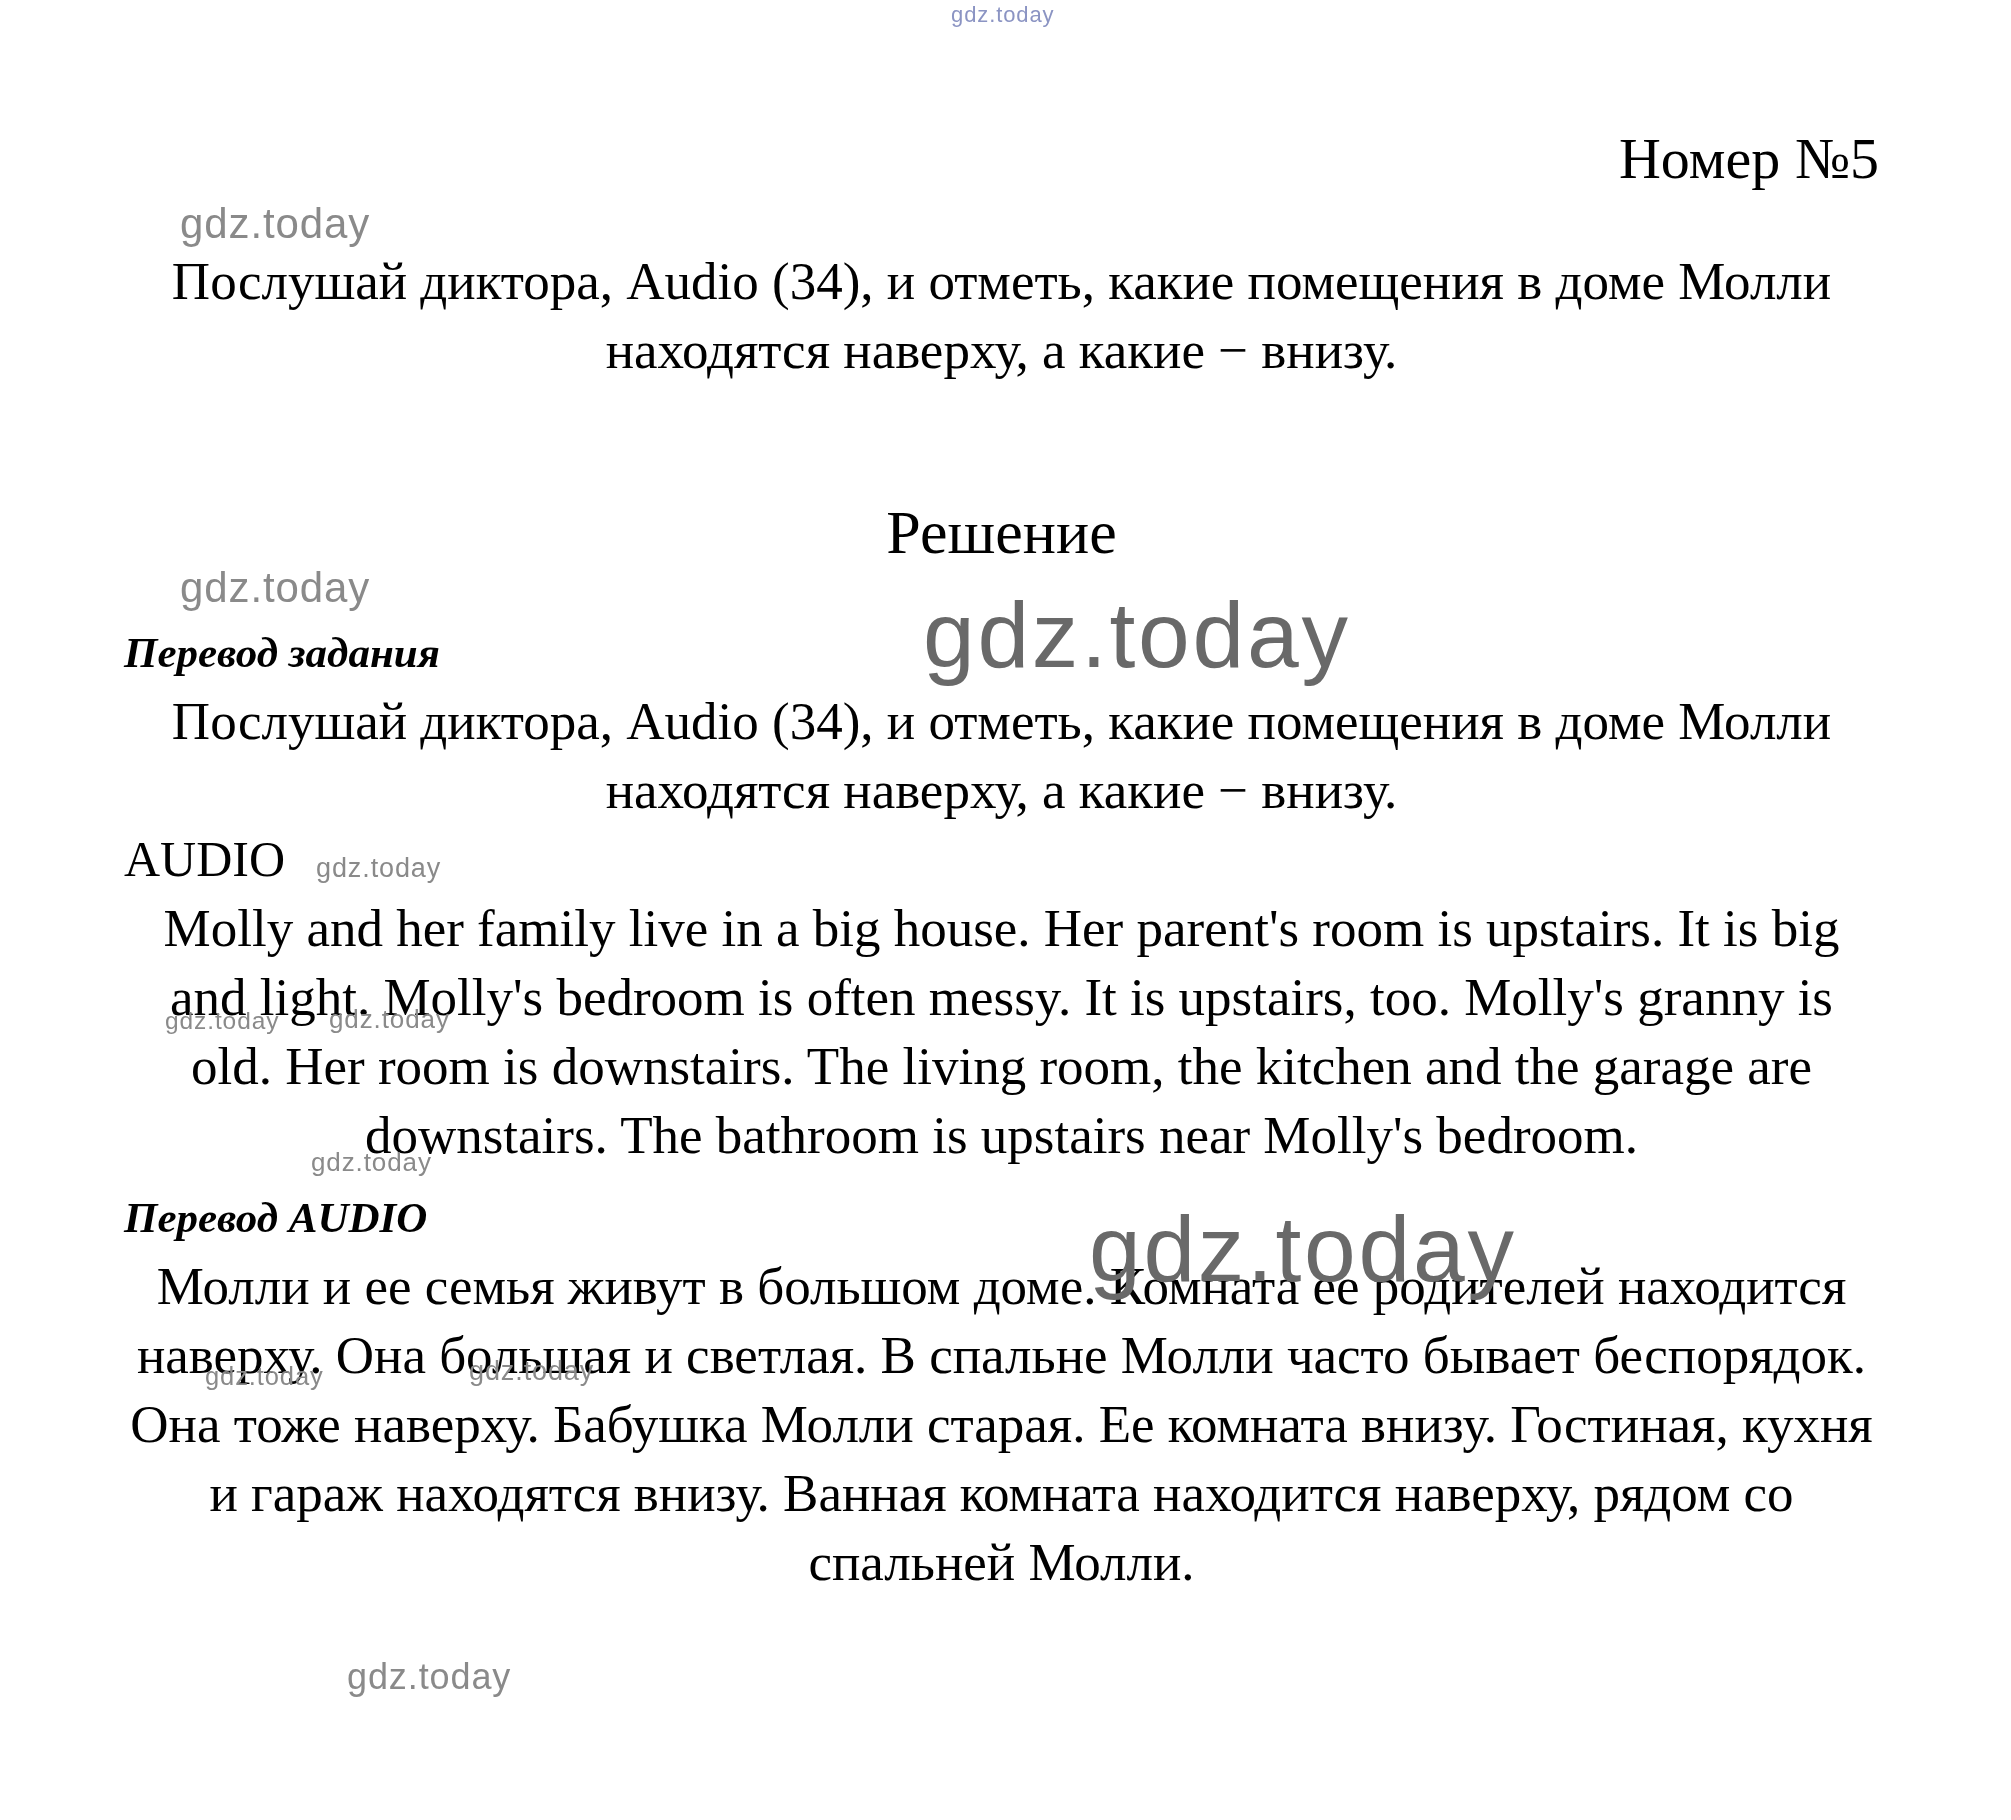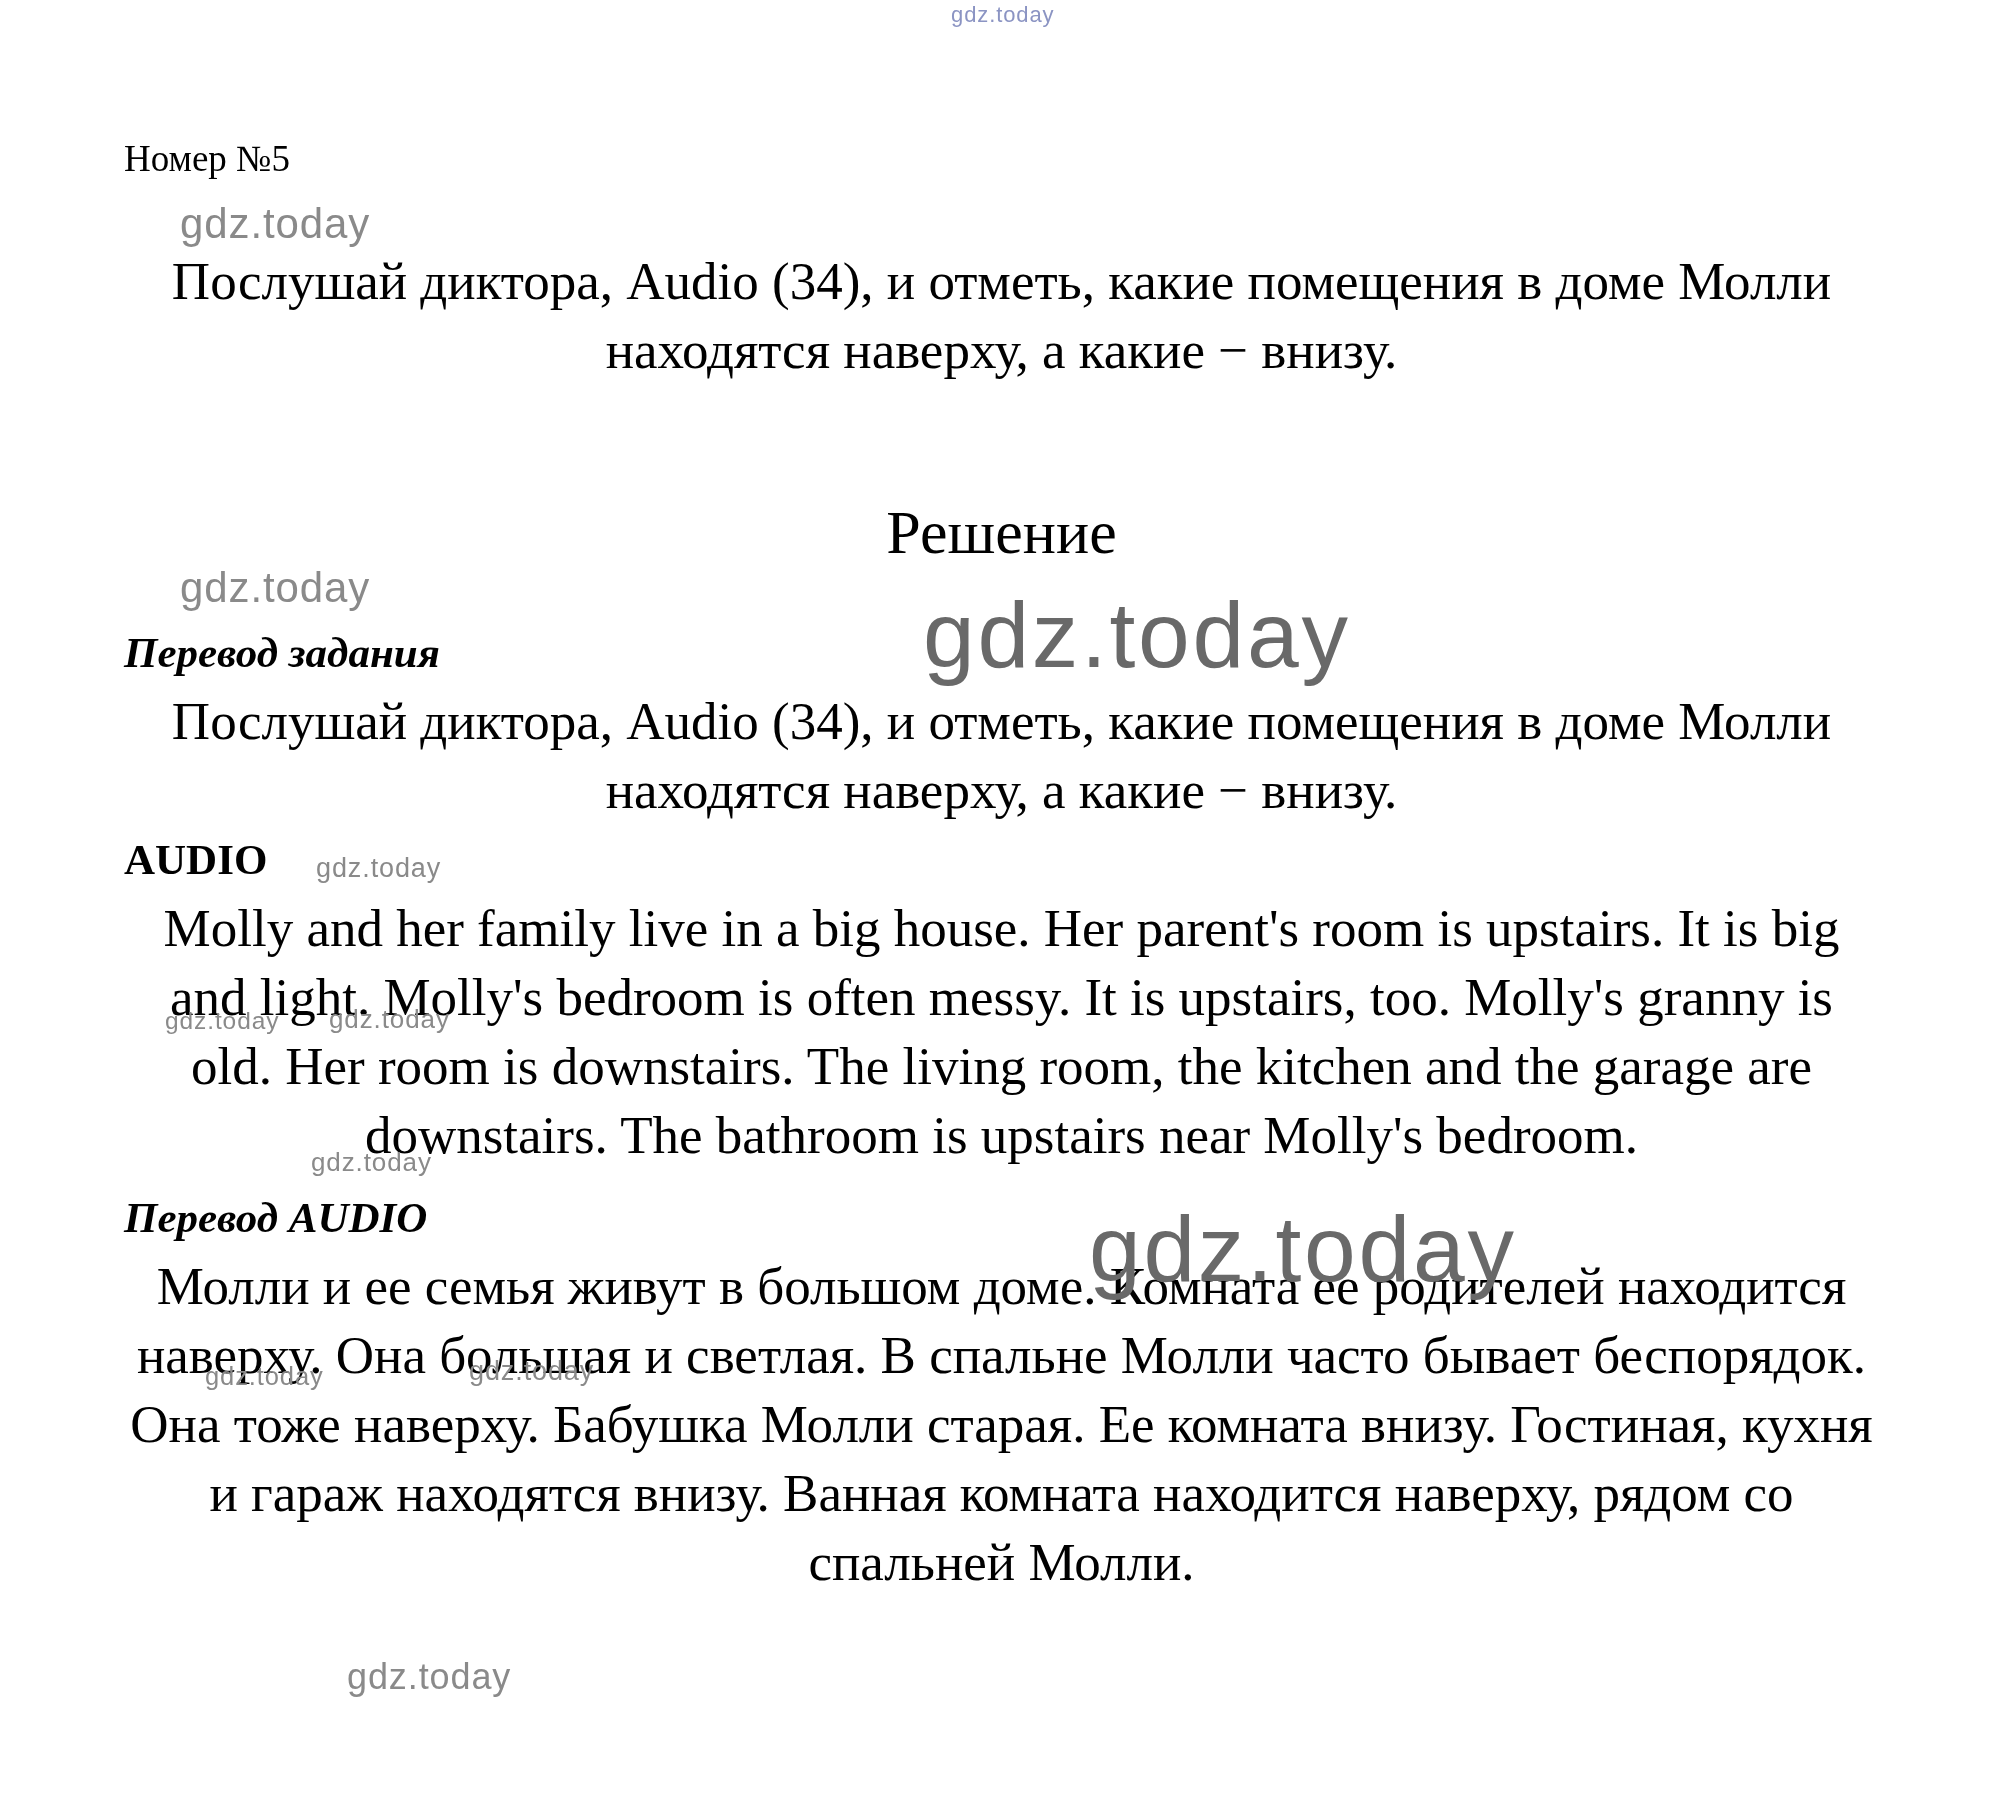--- a/index.html
+++ b/index.html
@@ -14,24 +14,24 @@
   }
 
   .content {
     position: absolute;
     left: 124px;
     top: 127px;
     width: 1755px;
   }
 
   .title {
-    font-size: 37px;
+    font-size: 58px;
     line-height: 64px;
     font-weight: 400;
-    text-align: left;
+    text-align: right;
     margin: 0 0 56px 0;
   }
 
   .para {
     font-size: 53px;
     line-height: 69px;
     margin: 0;
     text-align: center;
   }
 
@@ -45,23 +45,23 @@
 
   .heading-bi {
     font-size: 43px;
     line-height: 69px;
     font-weight: 700;
     font-style: italic;
     margin: 0;
   }
 
   .heading-b {
-    font-size: 43px;
+    font-size: 50px;
     line-height: 69px;
-    font-weight: 700;
+    font-weight: 400;
     margin: 0;
   }
 
   .mt14 { margin-top: 12.7px; }
 
   .watermark {
     position: absolute;
     font-family: Liberation Sans, sans-serif;
     font-weight: 300;
     color: #8a8a8a;

